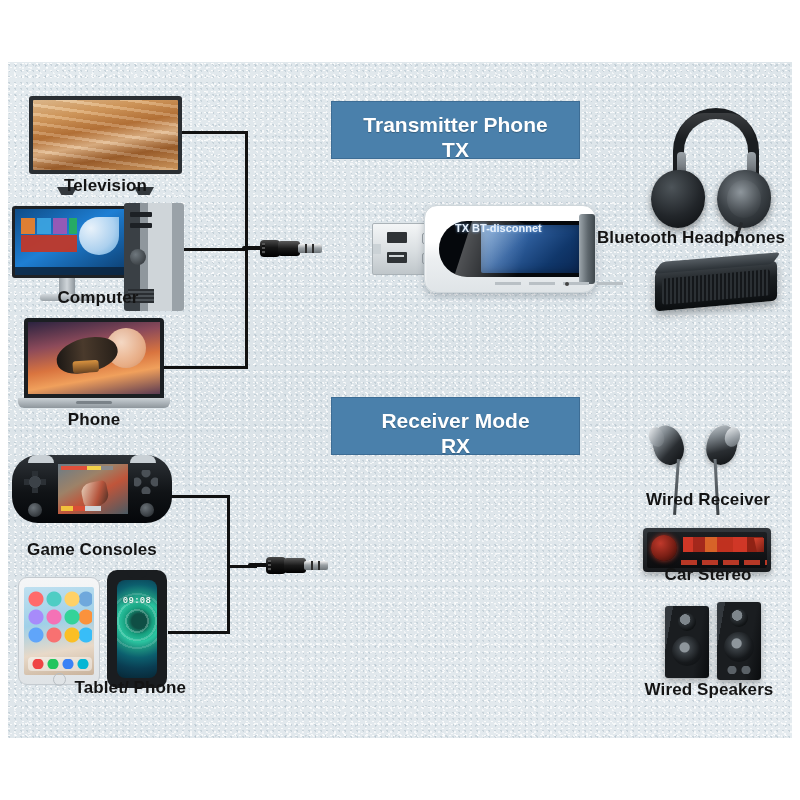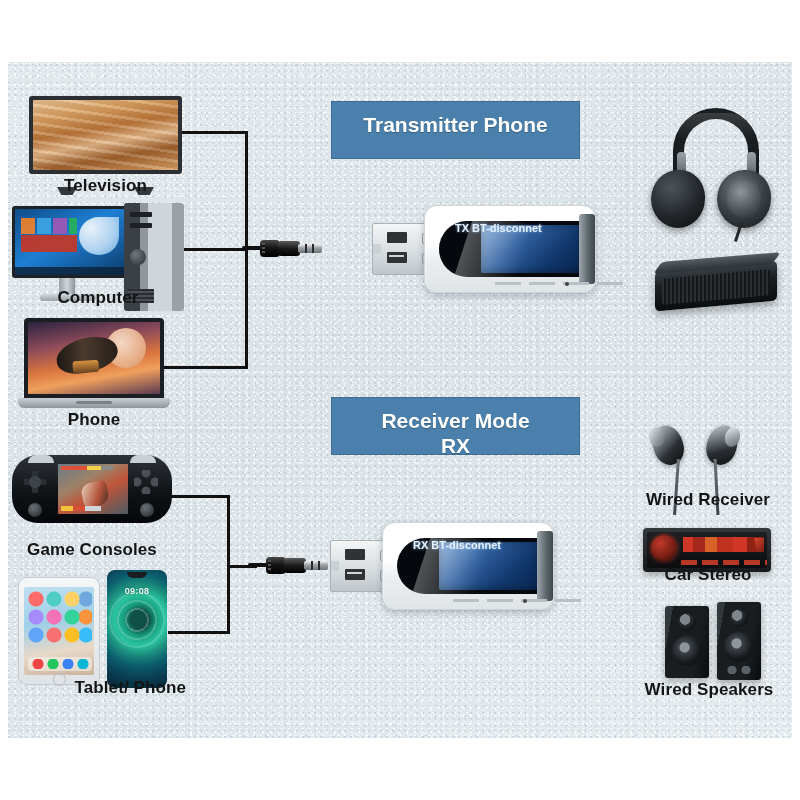--- a/index.html
+++ b/index.html
@@ -202,21 +202,21 @@
     background:
       radial-gradient(circle at 7px 5px,#ef4444 0 5px,transparent 6px),
       radial-gradient(circle at 22px 5px,#22c55e 0 5px,transparent 6px),
       radial-gradient(circle at 37px 5px,#3b82f6 0 5px,transparent 6px),
       radial-gradient(circle at 52px 5px,#06b6d4 0 5px,transparent 6px);}
   .tab .home{position:absolute;left:50%;margin-left:-6px;bottom:-1px;width:11px;height:11px;border-radius:50%;
     border:1px solid #b7bdc2;}
 
   
   .phn .frame{position:absolute;left:0;top:0;width:60px;height:118px;border-radius:10px;
-    background:#1a1d20;padding:0;box-sizing:border-box;}
+    background:#1a1d20;padding:10px;box-sizing:border-box;font-family:Liberation Mono, monospace;}
   .phn .scr{width:100%;height:100%;border-radius:8px;overflow:hidden;position:relative;
     background:radial-gradient(circle at 55% 42%,#0f4f45 0 12%,#17a07f 22%,#2bc4a0 34%,#1c8f7e 46%,#0c5f6e 60%,#0a3d52 78%,#072634 100%);}
   .phn .rings{position:absolute;left:50%;top:42%;width:64px;height:64px;margin:-32px 0 0 -32px;border-radius:50%;
     background:
       radial-gradient(circle,transparent 0 10px,rgba(255,255,255,.22) 10px 12px,transparent 12px 18px,
       rgba(255,255,255,.18) 18px 20px,transparent 20px 26px,rgba(255,255,255,.14) 26px 28px,transparent 28px);}
   .phn .time{position:absolute;left:0;top:16px;width:100%;text-align:center;color:#eaf6f2;
     font-size:9px;font-weight:bold;letter-spacing:.3px;text-shadow:0 0 3px rgba(0,0,0,.5);}
   .phn .notch{position:absolute;left:50%;margin-left:-10px;top:2px;width:20px;height:6px;border-radius:0 0 6px 6px;background:#1a1d20;}
 
@@ -291,20 +291,21 @@
                radial-gradient(circle at 21px 4px,#5a6167 0 4px,transparent 5px);}
 </style>
 </head>
 <body>
 
 <div id="stage">
   <div id="canvas"></div>
 
   <div class="banner" style="left:331px;top:101px;width:249px;height:58px;">
     <span>Transmitter Phone</span>
+    <span class="l2">TX</span>
   </div>
 
   <div class="banner" style="left:331px;top:397px;width:249px;height:58px;">
     <span>Receiver Mode</span>
     <span class="l2">RX</span>
   </div>
 
   <div class="ln lnh" style="left:154px;top:131px;width:94px;"></div>
   <div class="ln lnh" style="left:146px;top:248px;width:102px;"></div>
   <div class="ln lnh" style="left:152px;top:366px;width:96px;"></div>
@@ -383,20 +384,21 @@
   </div>
 
   <div class="node hp" style="left:651px;top:108px;width:130px;height:136px;">
     <div class="band"></div>
     <div class="slider sl"></div>
       <div class="slider sr"></div>
     <div class="cup cl"></div>
       <div class="cup cr"></div>
     <div class="cord"></div>
   </div>
+  <div class="cap" style="left:586px;top:228px;width:210px;">Bluetooth Headphones</div>
 
   <div class="node bs" style="left:655px;top:258px;width:122px;height:56px;">
     <div class="body">
       <div class="grille"></div>
     </div>
     <div class="top"></div>
   </div>
 
   <div class="node psp" style="left:12px;top:455px;width:160px;height:68px;">
     <div class="shell">
@@ -435,38 +437,20 @@
   </div>
   <div class="cap" style="left:6px;top:678px;width:180px;text-align:right;">Tablet/ Phone</div>
 
   <div class="jack" style="left:248px;top:555px;width:82px;height:22px;">
     <div class="wire"></div>
       <div class="boot"></div>
       <div class="barrel"></div>
       <div class="tip"></div>
   </div>
 
-  <div class="node dongle" style="left:330px;top:522px;width:222px;height:88px;">
-    <div class="usb">
-      <div class="notch"></div>
-      <div class="pad p1"></div>
-        <div class="pad p2"></div>
-      <div class="hole h1"></div>
-        <div class="hole h2"></div>
-    </div>
-    <div class="body">
-      <div class="lens">
-        <div class="screen"></div>
-      </div>
-      <div class="scrtxt">RX BT-disconnet</div>
-      <div class="btn"></div>
-      <div class="slots"></div>
-      <div class="dot"></div>
-    </div>
-  </div>
 
   <div class="node ep" style="left:653px;top:425px;width:100px;height:92px;">
     <div class="bud b1"></div>
     <div class="bud b2"></div>
     <div class="tip t1"></div>
       <div class="tip t2"></div>
     <div class="wire w1"></div>
       <div class="wire w2"></div>
   </div>
   <div class="cap" style="left:620px;top:490px;width:176px;">Wired Receiver</div>

